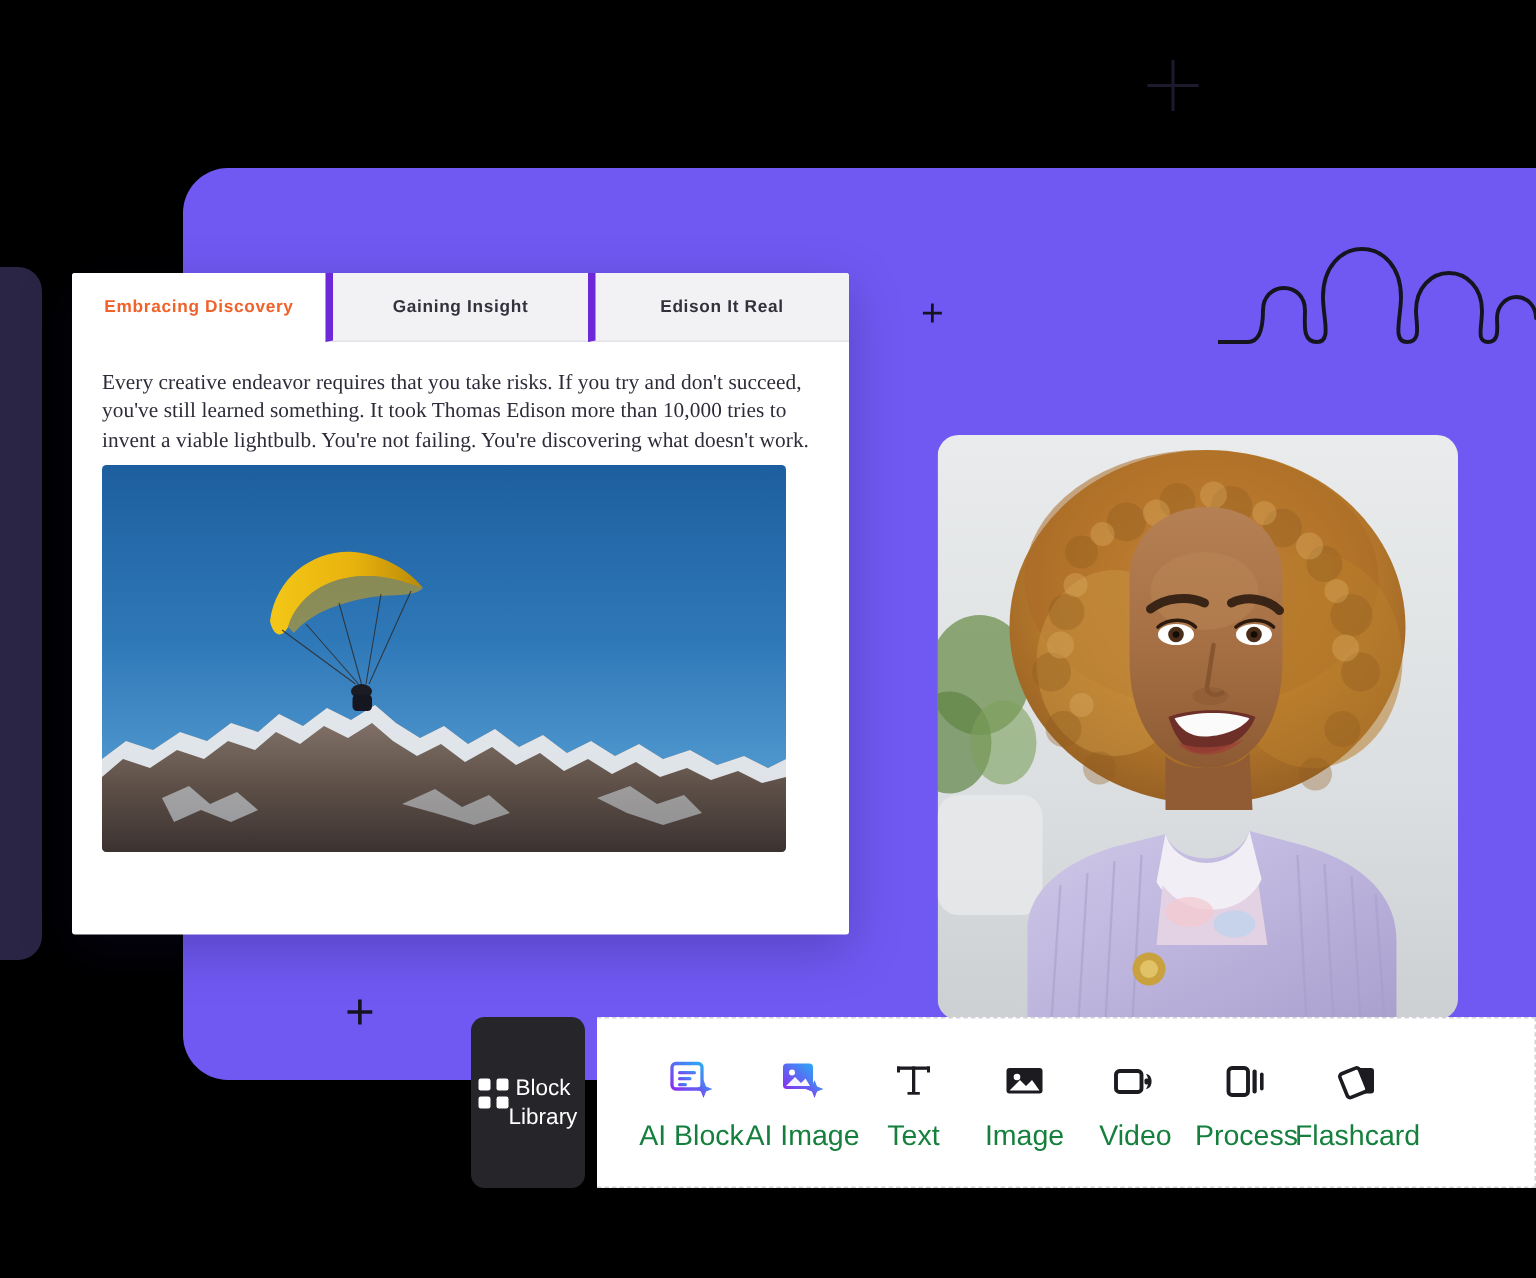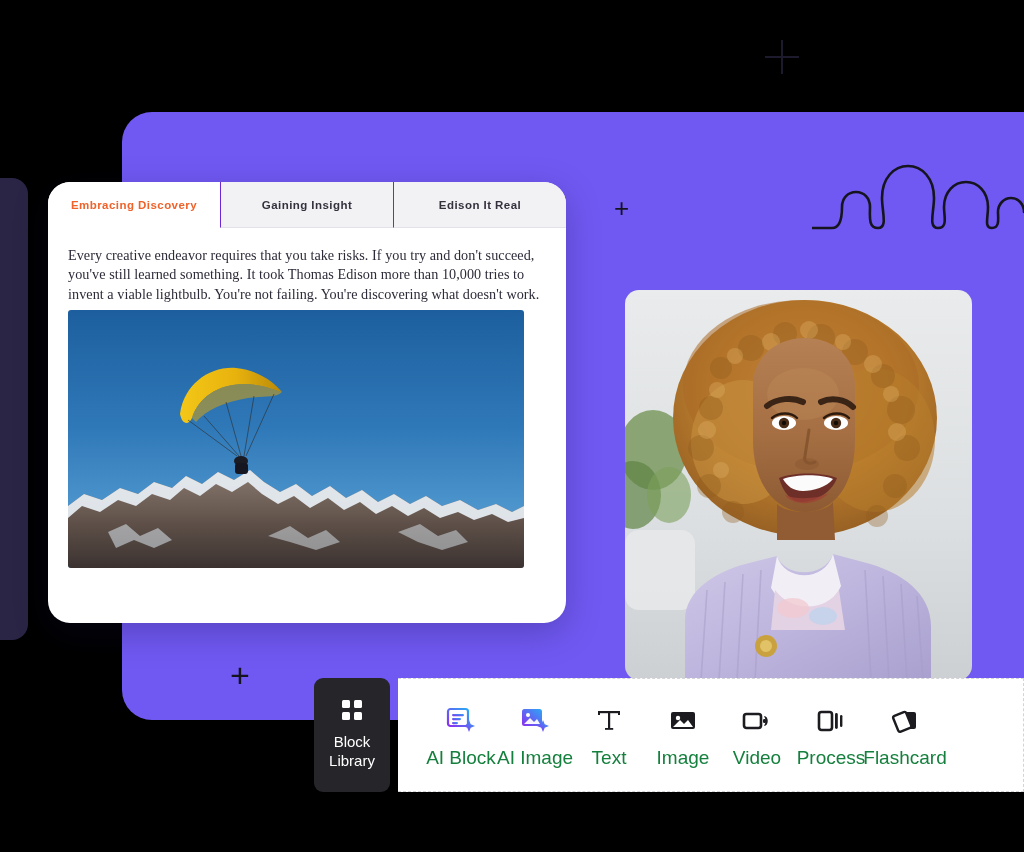--- a/index.html
+++ b/index.html
@@ -71,42 +71,42 @@
   }
   .plus.p1 { left: 614px; top: 195px; font-size: 26px; }
   .plus.p2 { left: 230px; top: 658px; font-size: 34px; }
 
   
   .card {
     position: absolute;
     left: 48px; top: 182px;
     width: 518px; height: 441px;
     background: #ffffff;
-    border-radius: 22px;
+    border-radius: 2px;
     box-shadow: 0 10px 34px rgba(20, 12, 60, 0.26);
     overflow: hidden;
   }
 
   .tabs {
     display: flex;
     height: 46px;
     width: 100%;
   }
   .tab {
     flex: 1;
     display: flex;
     align-items: center;
     justify-content: center;
     font-size: 11.5px;
     font-weight: 700;
     letter-spacing: 0.45px;
     color: #34313d;
     background: #f2f2f5;
     border-bottom: 1px solid #e2e2e8;
-    border-left: 1px solid #6d28d9;
+    border-left: 5px solid #6d28d9;
     cursor: pointer;
   }
   .tab:first-child { border-left: none; }
   .tab.active {
     background: #ffffff;
     color: #f0622a;
     border-bottom-color: transparent;
   }
 
   .card-body { padding: 18px 22px 0 20px; }
@@ -137,21 +137,21 @@
   }
 
   
   .block-library-btn {
     position: absolute;
     left: 314px; top: 678px;
     width: 76px; height: 114px;
     background: #25252a;
     border-radius: 9px;
     display: flex;
-    flex-direction: column;
+    flex-direction: row;
     align-items: center;
     justify-content: center;
     cursor: pointer;
     z-index: 6;
   }
   .grid-icon {
     display: grid;
     grid-template-columns: 8px 8px;
     grid-template-rows: 8px 8px;
     gap: 4px;

